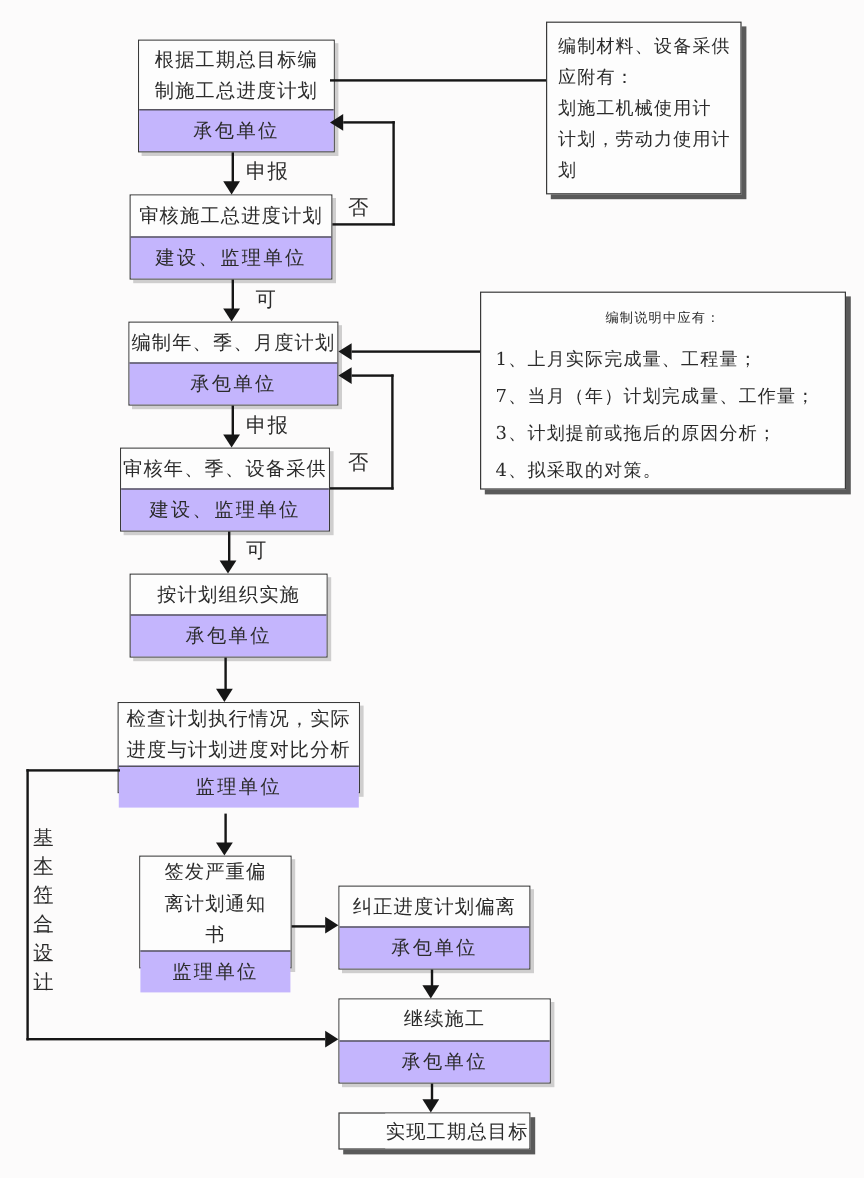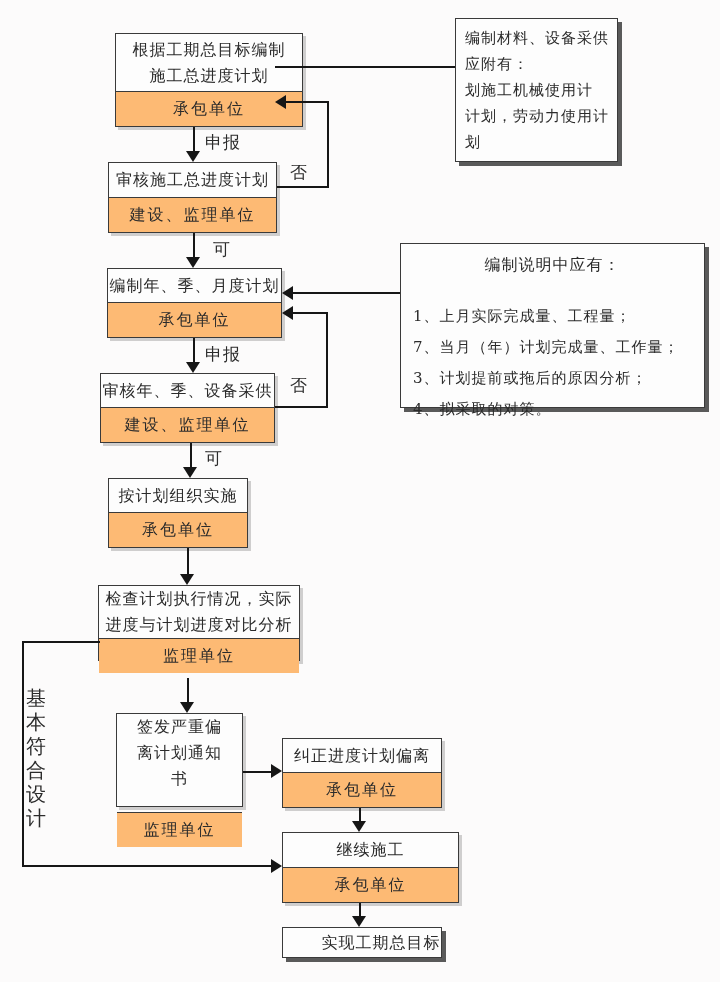--- a/index.html
+++ b/index.html
@@ -28,91 +28,92 @@
     display:flex;align-items:center;justify-content:center;
     text-align:center;
     font-size:16px;line-height:26px;
     background:#fdfdfd;
     letter-spacing:1px;
   }
   .node .actor{
     height:34px;flex:0 0 34px;
     display:flex;align-items:center;justify-content:center;
     border-top:1.5px solid #3a3a3a;
-    background:#fdba74;
+    background:#c4b5fd;
     font-size:16px;letter-spacing:2px;
   }
   .single .title{border-top:none;}
   
   .note{
     position:absolute;
     border:1.5px solid #3a3a3a;
     background:#fdfdfd;
     box-shadow:4px 4px 0 #5a5a5a;
     box-sizing:border-box;
     font-size:15px;
   }
   .note .nline{white-space:nowrap;line-height:26px;letter-spacing:1px;}
-  .note-title{text-align:center;font-size:16px;line-height:24px;margin-bottom:24px;letter-spacing:1px;}
+  .note-title{text-align:center;font-size:11px;line-height:24px;margin-bottom:7px;letter-spacing:1px;}
   .note-item{white-space:nowrap;font-size:15px;line-height:31px;letter-spacing:1px;}
   
   .ln{position:absolute;background:#161616;}
   .h{height:2px;}
   .v{width:2px;}
   .ah{position:absolute;width:0;height:0;}
   .ah-down{border-left:7px solid transparent;border-right:7px solid transparent;border-top:11px solid #161616;}
   .ah-left{border-top:7px solid transparent;border-bottom:7px solid transparent;border-right:11px solid #161616;}
   .ah-right{border-top:7px solid transparent;border-bottom:7px solid transparent;border-left:11px solid #161616;}
   
   .elabel{position:absolute;font-size:17px;letter-spacing:1px;}
   .vlabel{
     position:absolute;
     width:20px;
-    font-size:20px;line-height:24px;
+    font-size:16px;line-height:24px;
     text-align:center;
     word-break:break-all;
     letter-spacing:0;
+    text-decoration:underline;
   }
 </style>
 </head>
 <body>
 
 <div id="canvas">
 
-  <div class="node" style="left:115px;top:33px;width:188px;height:94px;">
+  <div class="node" style="left:115px;top:33px;width:164px;height:94px;">
     <div class="title" style="padding:0 12px;">根据工期总目标编制施工总进度计划</div>
     <div class="actor">承包单位</div>
   </div>
 
   <div class="node" style="left:108px;top:162px;width:169px;height:71px;">
     <div class="title">审核施工总进度计划</div>
     <div class="actor">建设、监理单位</div>
   </div>
 
   <div class="node" style="left:107px;top:268px;width:175px;height:70px;">
     <div class="title">编制年、季、月度计划</div>
     <div class="actor">承包单位</div>
   </div>
 
   <div class="node" style="left:100px;top:373px;width:175px;height:70px;">
     <div class="title">审核年、季、设备采供</div>
     <div class="actor">建设、监理单位</div>
   </div>
 
-  <div class="node" style="left:108px;top:478px;width:140px;height:70px;">
+  <div class="node" style="left:108px;top:478px;width:165px;height:70px;">
     <div class="title">按计划组织实施</div>
     <div class="actor">承包单位</div>
   </div>
 
   <div class="node" style="left:98px;top:585px;width:202px;height:76px;">
     <div class="title" style="padding:0 3px;">检查计划执行情况，实际进度与计划进度对比分析</div>
     <div class="actor">监理单位</div>
   </div>
 
-  <div class="node" style="left:116px;top:713px;width:127px;height:94px;gap:20px;">
+  <div class="node" style="left:116px;top:713px;width:127px;height:94px;">
     <div class="title" style="padding:0 12px;">签发严重偏离计划通知书</div>
     <div class="actor">监理单位</div>
   </div>
 
   <div class="node" style="left:282px;top:738px;width:160px;height:70px;">
     <div class="title">纠正进度计划偏离</div>
     <div class="actor">承包单位</div>
   </div>
 
   <div class="node" style="left:282px;top:832px;width:177px;height:71px;font-family:Liberation Serif, serif;">

